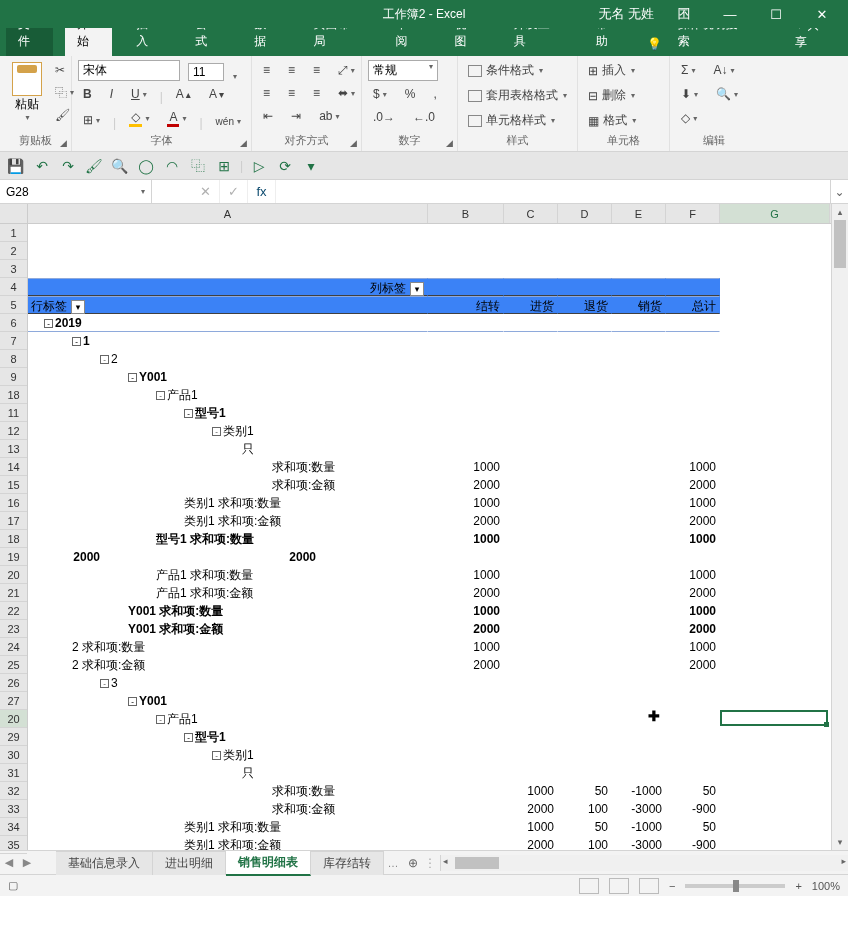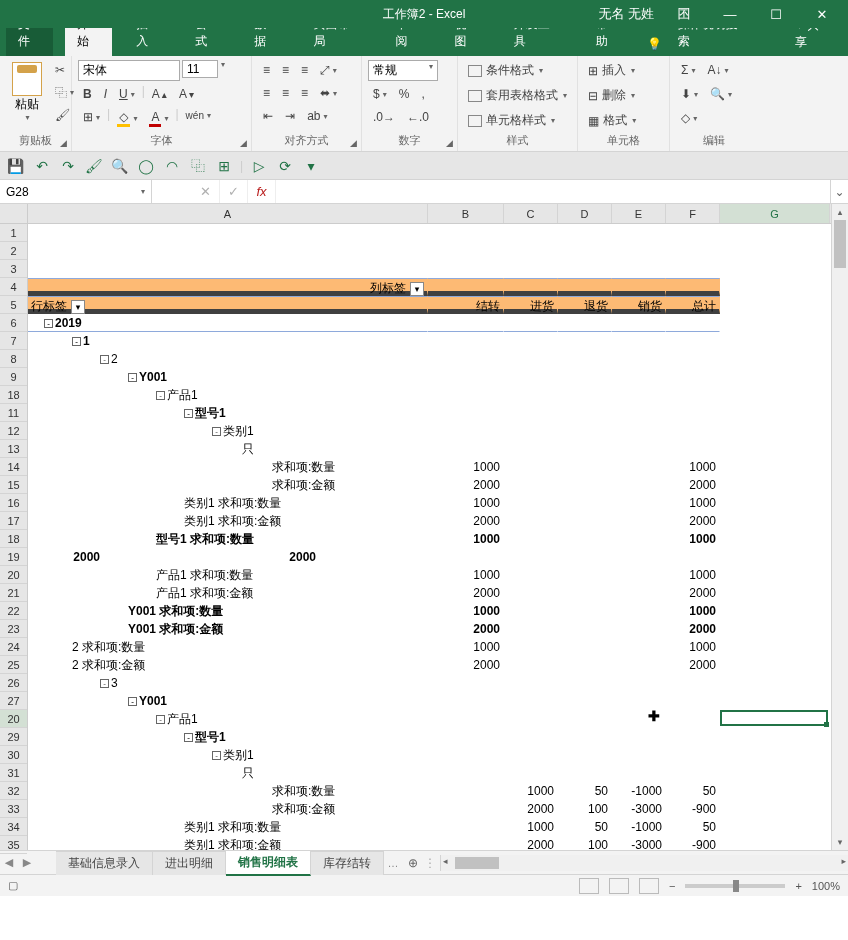--- a/index.html
+++ b/index.html
@@ -22,21 +22,21 @@
 .tabstrip .share { color: #fff; padding: 5px 12px; }
 .tabstrip .bulb { color: #fff; padding: 5px 4px; }
 
 
 .ribbon { background: #f3f3f3; border-bottom: 1px solid #d4d4d4; height: 96px; display: flex; }
 .group { border-right: 1px solid #e1e1e1; display: flex; flex-direction: column; }
 .group-body { flex: 1; display: flex; align-items: flex-start; padding: 4px 6px 0; gap: 2px; }
 .group-label { text-align: center; font-size: 11px; color: #666; padding: 2px 4px 3px; position: relative; }
 .group-label .dlauncher { position: absolute; right: 4px; bottom: 3px; font-size: 9px; color: #666; }
 .vstack { display: flex; flex-direction: column; gap: 2px; }
-.hstack { display: flex; align-items: flex-start; gap: 2px; }
+.hstack { display: flex; align-items: flex-end; gap: 8px; }
 .btn { padding: 2px 4px; border: 1px solid transparent; background: transparent; font-size: 12px; cursor: pointer; display: inline-flex; align-items: center; gap: 2px; color: #444; }
 .dd { font-size: 8px; color: #666; margin-left: 1px; }
 .paste-big { display: flex; flex-direction: column; align-items: center; padding: 2px 6px; }
 .paste-big .icon { width: 30px; height: 34px; background: linear-gradient(#fff,#fff); border: 1px solid #d4a24a; position: relative; }
 .paste-big .icon::before { content:""; position:absolute; top:2px; left:4px; right:4px; height:8px; background:#d4a24a; border-radius:2px; }
 .fontbox, .sizebox { border: 1px solid #ababab; background: #fff; padding: 1px 4px; font-size: 12px; }
 .fontbox { width: 102px; }
 .sizebox { width: 36px; text-align: left; }
 .underline-red { border-bottom: 3px solid #c00000; padding: 0 2px; }
 .underline-yellow { border-bottom: 3px solid #ffc000; padding: 0 2px; }
@@ -46,40 +46,40 @@
 
 
 .qat { background: #e6e6e6; height: 28px; display: flex; align-items: center; padding: 0 6px; gap: 6px; border-bottom: 1px solid #d4d4d4; }
 .qat .qbtn { width: 20px; height: 20px; display: inline-flex; align-items: center; justify-content: center; color: #217346; font-size: 14px; }
 
 
 .fbar { height: 24px; border-bottom: 1px solid #d4d4d4; display: flex; align-items: stretch; background: #fff; }
 .namebox { width: 152px; border-right: 1px solid #d4d4d4; display: flex; align-items: center; padding: 3px 6px; justify-content: space-between; font-size: 12px; }
 .fxarea { flex: 1; display: flex; align-items: center; }
 .fxarea .fxbtn { width: 28px; text-align: center; color: #b0b0b0; font-size: 13px; border-right: 1px solid #eee; height: 100%; display: flex; align-items: center; justify-content: center; }
-.fxarea .fxbtn.fx { font-style: italic; color: #b91c1c; }
+.fxarea .fxbtn.fx { color: #0c4a6e; }
 .fbar .expand { width: 18px; text-align: center; color: #666; border-left: 1px solid #d4d4d4; display: flex; align-items: center; justify-content: center; }
 
 
 .grid-wrap { display: flex; height: 646px; position: relative; }
 .rowhdrs { width: 28px; background: #e6e6e6; border-right: 1px solid #ccc; }
 .corner { height: 20px; border-bottom: 1px solid #ccc; background: #e6e6e6; }
 .rowhdr { height: 18px; border-bottom: 1px solid #d4d4d4; text-align: center; font-size: 11px; color: #333; line-height: 18px; }
 .rowhdr.hl { background: #d3e0d4; }
 .cols { flex: 1; overflow: hidden; position: relative; }
 .colhdrs { height: 20px; display: flex; background: #e6e6e6; border-bottom: 1px solid #ccc; }
 .colhdr { border-right: 1px solid #d4d4d4; text-align: center; font-size: 11px; color: #333; line-height: 20px; }
 .colhdr.hl { background: #d3e0d4; color: #217346; }
 .cA { width: 400px; } .cB { width: 76px; } .cC { width: 54px; } .cD { width: 54px; } .cE { width: 54px; } .cF { width: 54px; } .cG { width: 110px; }
 .rows { }
 .row { height: 18px; display: flex; font-size: 12px; }
 .cell { border-right: 1px solid transparent; border-bottom: 1px solid transparent; padding: 0 3px; line-height: 18px; white-space: nowrap; overflow: visible; }
 .row .cA { text-align: left; }
 .row .cB, .row .cC, .row .cD, .row .cE, .row .cF { text-align: right; }
-.pvhdr { background: #fdba74; border-top: 1px solid #8ea9db; border-bottom: 5px solid #404040; }
+.pvhdr { background: #3b82f6; border-top: 1px solid #8ea9db; border-bottom: 1px solid #404040; }
 .pvline { border-bottom: 1px solid #8ea9db; }
 .bold { font-weight: bold; }
 .ddr { display: inline-block; width: 14px; height: 14px; border: 1px solid #888; margin-left: 4px; font-size: 9px; text-align: center; line-height: 12px; vertical-align: middle; background: #fff; }
 .outline-btn { display: inline-block; width: 9px; height: 9px; border: 1px solid #666; font-size: 8px; line-height: 8px; text-align: center; vertical-align: middle; margin-right: 2px; color: #444; background: #fff; }
 .indent1 { padding-left: 16px; } .indent2 { padding-left: 44px; } .indent3 { padding-left: 72px; } .indent4 { padding-left: 100px; }
 .indent5 { padding-left: 128px; } .indent6 { padding-left: 156px; } .indent7 { padding-left: 184px; } .indent8 { padding-left: 214px; }
 .indent9 { padding-left: 244px; }
 .sel { border: 2px solid #217346; position: absolute; pointer-events: none; }
 .sel::after { content:""; position:absolute; right:-3px; bottom:-3px; width:5px; height:5px; background:#217346; }
 .cursor-plus { position: absolute; font-size: 14px; color: #000; font-weight: bold; }

